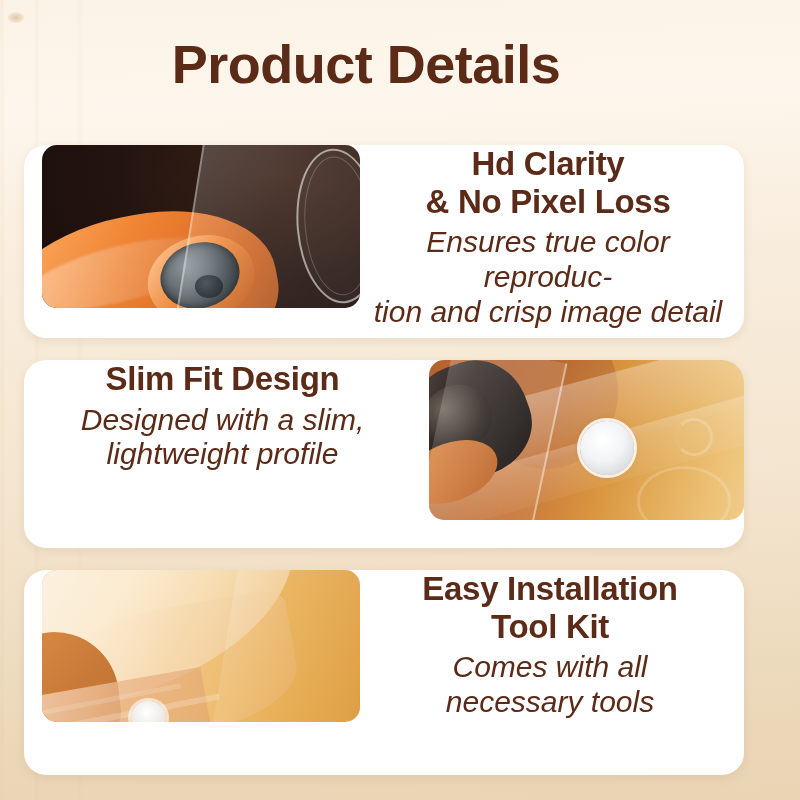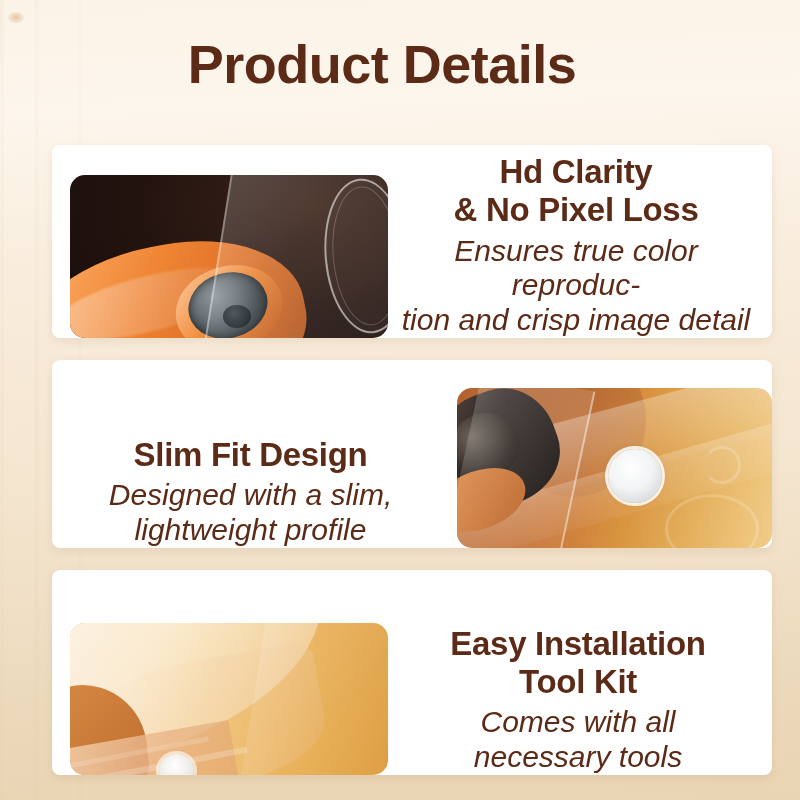--- a/index.html
+++ b/index.html
@@ -66,41 +66,41 @@
       rgba(205,158,104,0.55) 0%,
       rgba(221,184,140,0.30) 55%,
       rgba(235,210,176,0.0) 100%);
     pointer-events: none;
   }
 
   
   .page-title {
     position: absolute;
     top: 36px;
-    left: 16px;
+    left: 0;
     width: 636px;
     text-align: center;
     font-size: 54px;
     font-weight: bold;
     letter-spacing: -0.5px;
     color: #5c2b18;
     line-height: 1.05;
     padding-left: 48px;
   }
 
   
   .card {
     position: absolute;
-    left: 52px;
+    left: 24px;
     width: 720px;
     background: #ffffff;
-    border-radius: 8px;
+    border-radius: 22px;
     box-shadow: 0 3px 10px rgba(150,110,70,0.12);
     display: flex;
-    align-items: flex-end;
+    align-items: flex-start;
     overflow: hidden;
   }
   .card-1 { top: 145px; height: 193px; }
   .card-2 { top: 360px; height: 188px; }
   .card-3 { top: 570px; height: 205px; }
 
   .card-media {
     position: relative;
     flex: 0 0 auto;
     border-radius: 15px;

